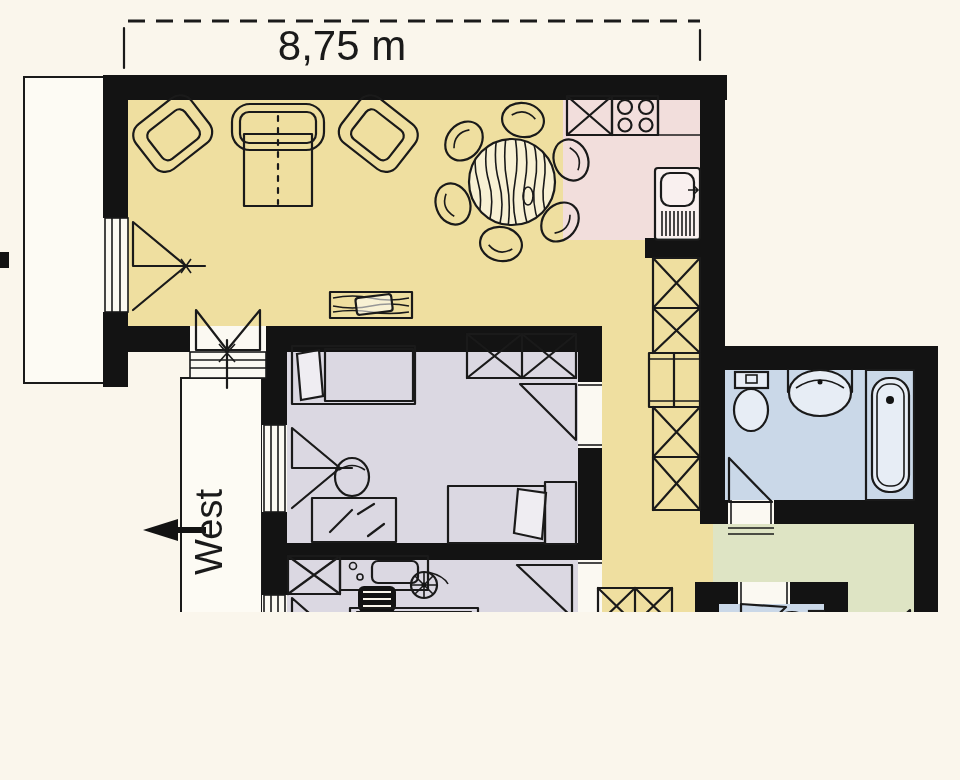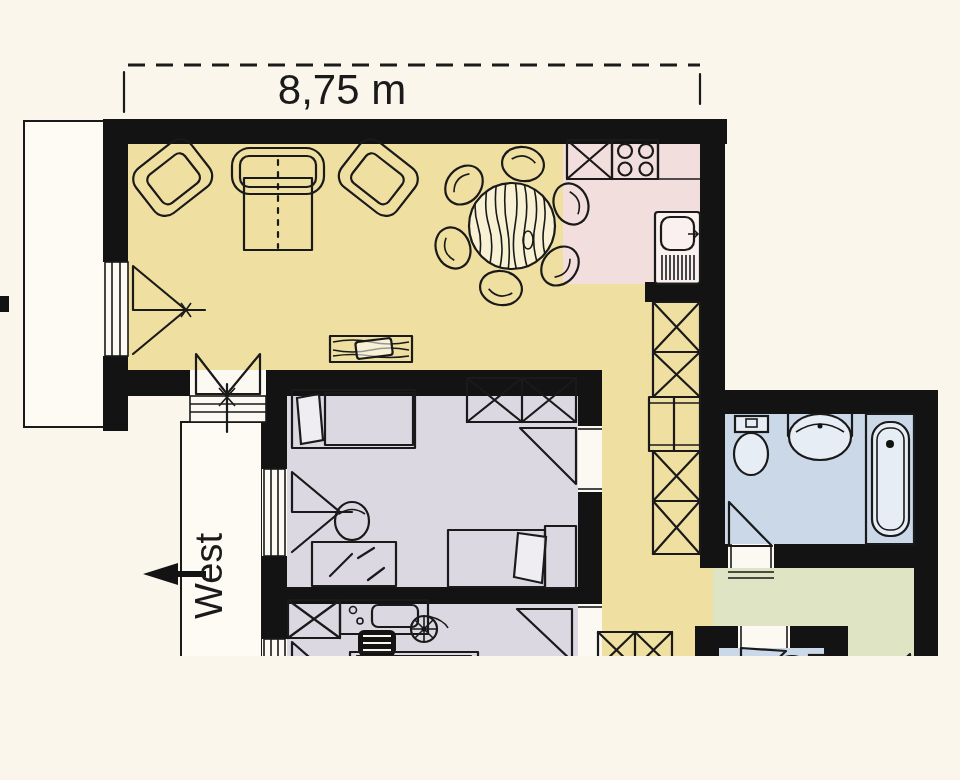--- a/index.html
+++ b/index.html
@@ -1,16 +1,16 @@
 <!DOCTYPE html>
 <html style="--c-wall: #131313; --c-line: #1a1a1a; --c-paper: #FAF6EC; --c-gap: #FBF9F2; --c-living: #EFDFA0; --c-kitchen: #F2DEDC; --c-bedroom: #DBD8E2; --c-bathroom: #CAD8E8; --c-vestibule: #DEE4C4; --c-balcony: #FDFBF4;"><head>
 <meta charset="utf-8">
 <style>
   html,body{margin:0;padding:0;background:var(--c-paper,#FAF6EC);}
-  .stage{width:960px;height:612px;position:relative;overflow:hidden;margin-top:44px;}
+  .stage{width:960px;height:612px;position:relative;overflow:hidden;}
   svg text{font-family:"Liberation Sans", sans-serif;fill:var(--c-line,#161616);}
   .paper{fill:var(--c-paper,#FAF6EC);}
   .wall{fill:var(--c-wall,#111);}
   .f-living{fill:var(--c-living,#EFDFA0);}
   .f-kitchen{fill:var(--c-kitchen,#F2DEDC);}
   .f-bedroom{fill:var(--c-bedroom,#DBD8E2);}
   .f-bath{fill:var(--c-bathroom,#CAD8E8);}
   .f-vest{fill:var(--c-vestibule,#DEE4C4);}
   .f-balcony{fill:var(--c-balcony,#FDFBF4);stroke:var(--c-line,#161616);stroke-width:2;}
   .gapfill{fill:var(--c-gap,#FBF9F2);}

